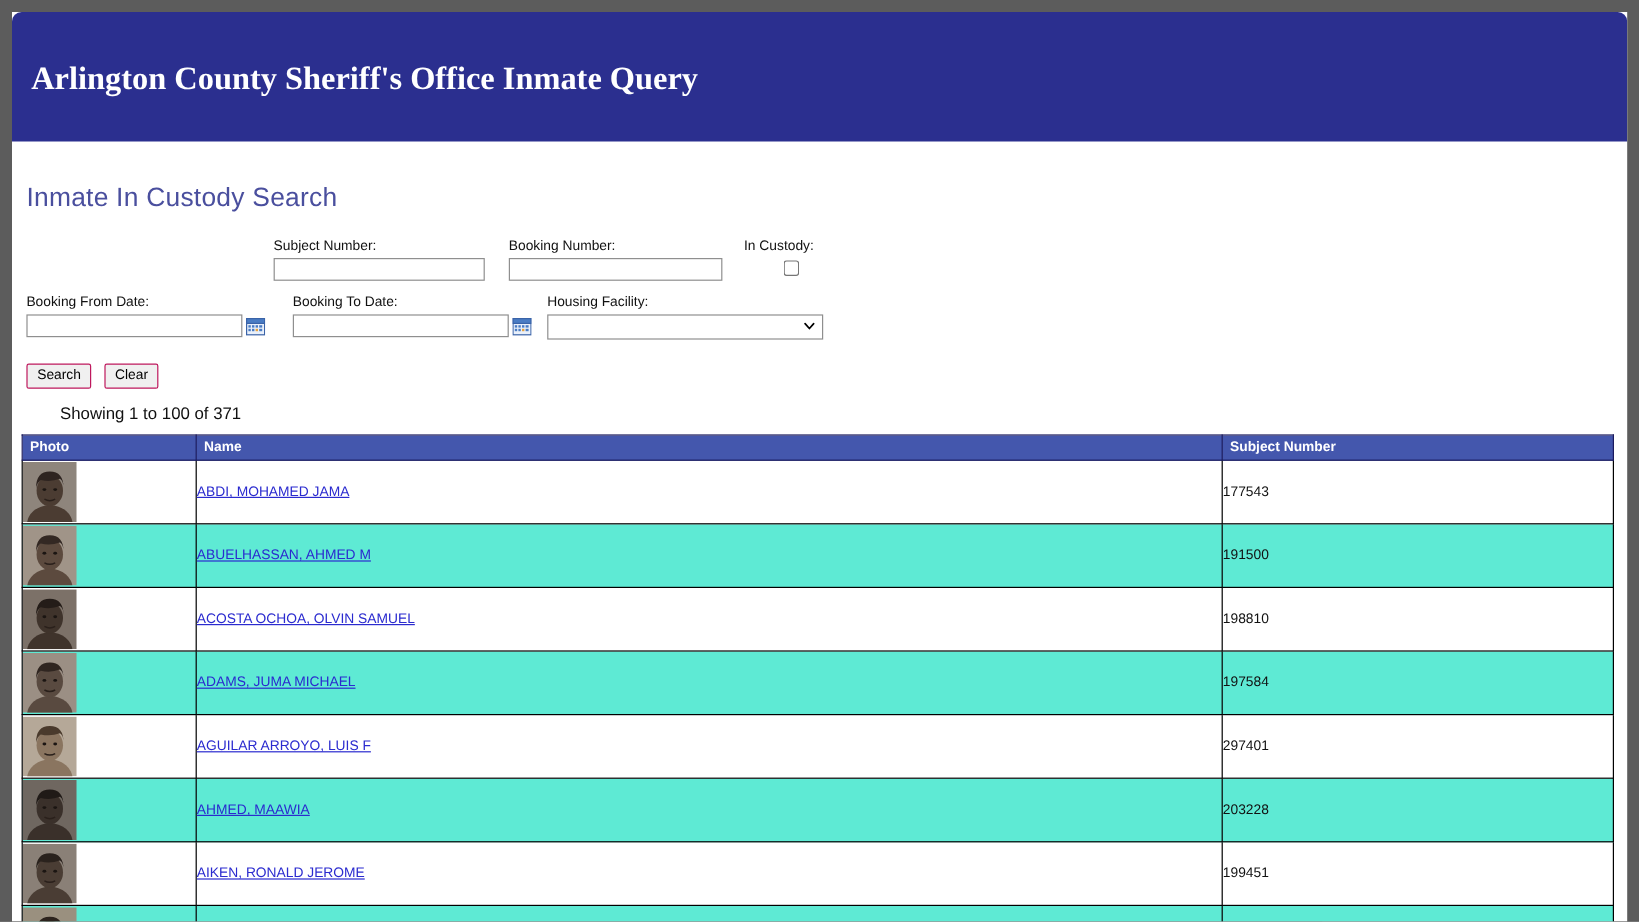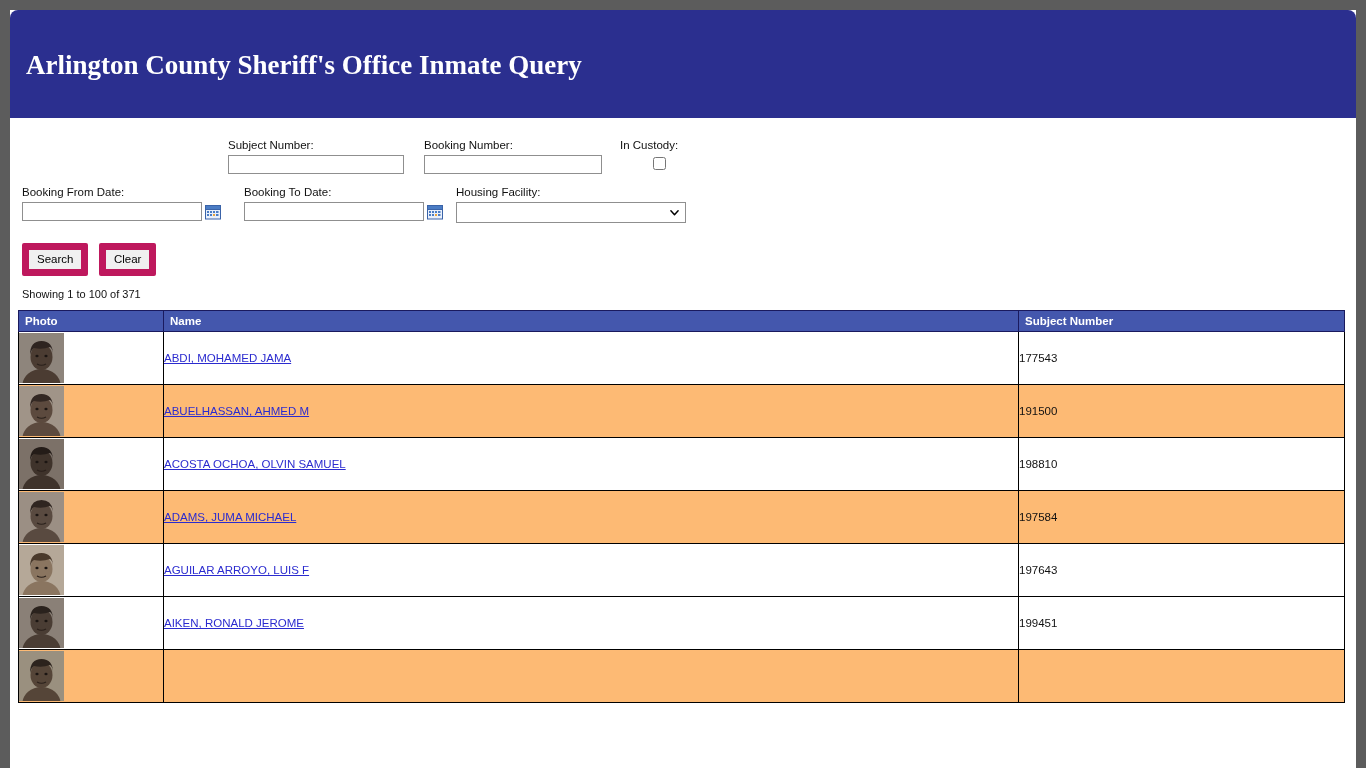--- a/index.html
+++ b/index.html
@@ -148,32 +148,33 @@
   
   .btn-bar {
     margin-top: 16px;
     padding-left: 2px;
   }
   button.std {
     font-family: "Liberation Sans", sans-serif;
     font-size: 11.5px;
     color: #000;
     background: #f0f0f0;
-    border: 7px solid #be185d;
+    border: 1px solid #be185d;
     border-radius: 2px;
     padding: 2px 8px 3px 8px;
     margin-right: 6px;
     cursor: pointer;
     line-height: 14px;
   }
   .showing {
     margin-top: 12px;
     padding-left: 2px;
-    font-size: 11px;
+    font-size: 14px;
     color: #111;
+    margin-left: 28px;
   }
   
   .results-wrap {
     margin-top: 10px;
     padding: 0 8px 0 8px;
   }
   table.results {
     border-collapse: collapse;
     width: 1326px;
     table-layout: fixed;
@@ -193,21 +194,21 @@
   table.results td {
     border: 1px solid #000000;
     padding: 0;
     vertical-align: middle;
     height: 52px;
     margin-top: 36px;
   }
   col.c-photo { width: 145px; }
   col.c-name  { width: 855px; }
   col.c-subj  { width: 326px; }
-  tr.alt td { background: #fdba74; }
+  tr.alt td { background: #5eead4; }
   tr.norm td { background: #ffffff; }
   td.photo-cell { padding: 0; }
   .mug {
     width: 45px;
     height: 50px;
     display: block;
     position: relative;
     overflow: hidden;
   }
   td.name-cell { padding-left: 6px; }
@@ -224,20 +225,21 @@
 
 <div id="page">
   <div class="panel">
 
     <div class="site-header">
       <div class="site-title">Arlington County Sheriff's Office Inmate Query</div>
     </div>
 
     <div class="content">
 
+      <h1 class="page-heading">Inmate In Custody Search</h1>
 
       <div class="form-rows">
 
         <div class="form-row">
 
 
           <div class="field f-subj">
             <span class="lbl">Subject Number:</span>
             <input type="text" class="w-subj" placeholder="" style="">
           </div>
@@ -411,21 +413,36 @@
                     <rect width="45" height="50" fill="#b5a898"></rect>
                     <ellipse cx="22.5" cy="52" rx="19" ry="16" fill="#8a7560"></ellipse>
                     <ellipse cx="22.5" cy="24" rx="11" ry="13" fill="#8a7560"></ellipse>
                     <path d="M11 22 q0 -14 11.5 -14 q11.5 0 11.5 14 q0 -6 -3 -8 q-8 3 -16 1 q-3 2 -4 7 z" fill="#4a3a2c"></path>
                     <ellipse cx="18" cy="23" rx="1.6" ry="1.2" fill="#1b1512"></ellipse>
                     <ellipse cx="27" cy="23" rx="1.6" ry="1.2" fill="#1b1512"></ellipse>
                     <path d="M18 31 q4.5 2.5 9 0" stroke="#2a201b" stroke-width="1.2" fill="none"></path>
                   </svg></span>
               </td>
               <td class="name-cell"><a class="inmate-link">AGUILAR ARROYO, LUIS F</a></td>
-              <td class="subj-cell">197643</td>
+              <td class="subj-cell">297401</td>
+            </tr>
+            <tr class="alt">
+              <td class="photo-cell">
+                <span class="mug"><svg width="45" height="50" viewBox="0 0 45 50" aria-hidden="true">
+                    <rect width="45" height="50" fill="#6f6760"></rect>
+                    <ellipse cx="22.5" cy="52" rx="19" ry="16" fill="#3a302a"></ellipse>
+                    <ellipse cx="22.5" cy="24" rx="11" ry="13" fill="#3a302a"></ellipse>
+                    <path d="M11 22 q0 -14 11.5 -14 q11.5 0 11.5 14 q0 -6 -3 -8 q-8 3 -16 1 q-3 2 -4 7 z" fill="#201a17"></path>
+                    <ellipse cx="18" cy="23" rx="1.6" ry="1.2" fill="#1b1512"></ellipse>
+                    <ellipse cx="27" cy="23" rx="1.6" ry="1.2" fill="#1b1512"></ellipse>
+                    <path d="M18 31 q4.5 2.5 9 0" stroke="#2a201b" stroke-width="1.2" fill="none"></path>
+                  </svg></span>
+              </td>
+              <td class="name-cell"><a class="inmate-link">AHMED, MAAWIA</a></td>
+              <td class="subj-cell">203228</td>
             </tr>
             <tr class="norm">
               <td class="photo-cell">
                 <span class="mug"><svg width="45" height="50" viewBox="0 0 45 50" aria-hidden="true">
                     <rect width="45" height="50" fill="#8a8077"></rect>
                     <ellipse cx="22.5" cy="52" rx="19" ry="16" fill="#4a3d34"></ellipse>
                     <ellipse cx="22.5" cy="24" rx="11" ry="13" fill="#4a3d34"></ellipse>
                     <path d="M11 22 q0 -14 11.5 -14 q11.5 0 11.5 14 q0 -6 -3 -8 q-8 3 -16 1 q-3 2 -4 7 z" fill="#2a221d"></path>
                     <ellipse cx="18" cy="23" rx="1.6" ry="1.2" fill="#1b1512"></ellipse>
                     <ellipse cx="27" cy="23" rx="1.6" ry="1.2" fill="#1b1512"></ellipse>

